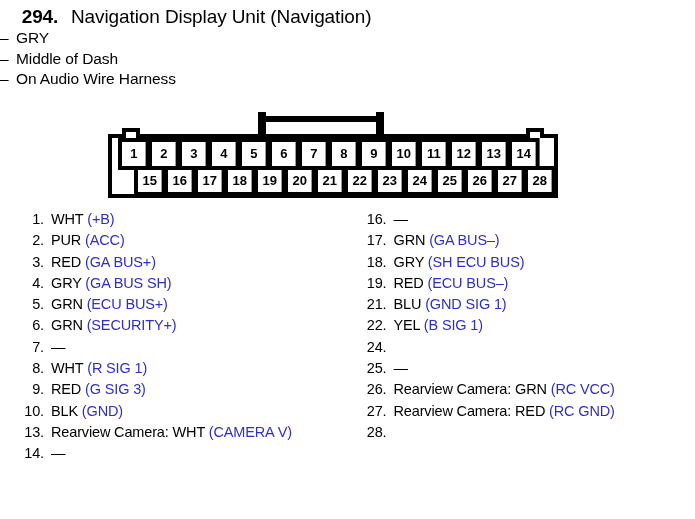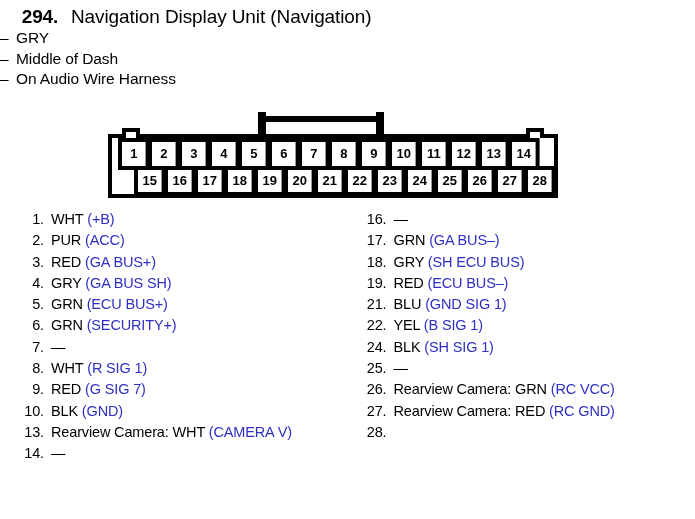--- a/index.html
+++ b/index.html
@@ -237,21 +237,21 @@
       <div class="pin-row">
         <span class="pin-idx">7.</span>
         <span class="pin-body"><span class="emdash">—</span></span>
       </div>
       <div class="pin-row">
         <span class="pin-idx">8.</span>
         <span class="pin-body"><span>WHT</span> <span class="sig">(R SIG 1)</span></span>
       </div>
       <div class="pin-row">
         <span class="pin-idx">9.</span>
-        <span class="pin-body"><span>RED</span> <span class="sig">(G SIG 7)</span></span>
+        <span class="pin-body"><span>RED</span> <span class="sig">(G SIG 3)</span></span>
       </div>
       <div class="pin-row">
         <span class="pin-idx">10.</span>
         <span class="pin-body"><span>BLK</span> <span class="sig">(GND)</span></span>
       </div>
       <div class="pin-row">
         <span class="pin-idx">13.</span>
         <span class="pin-body"><span>Rearview Camera: WHT</span> <span class="sig">(CAMERA V)</span></span>
       </div>
       <div class="pin-row">
@@ -279,21 +279,20 @@
       <div class="pin-row">
         <span class="pin-idx">21.</span>
         <span class="pin-body"><span>BLU</span> <span class="sig">(GND SIG 1)</span></span>
       </div>
       <div class="pin-row">
         <span class="pin-idx">22.</span>
         <span class="pin-body"><span>YEL</span> <span class="sig">(B SIG 1)</span></span>
       </div>
       <div class="pin-row">
         <span class="pin-idx">24.</span>
-        <span class="pin-body"><span>BLK</span> <span class="sig">(SH SIG 1)</span></span>
       </div>
       <div class="pin-row">
         <span class="pin-idx">25.</span>
         <span class="pin-body"><span class="emdash">—</span></span>
       </div>
       <div class="pin-row">
         <span class="pin-idx">26.</span>
         <span class="pin-body"><span>Rearview Camera: GRN</span> <span class="sig">(RC VCC)</span></span>
       </div>
       <div class="pin-row">

